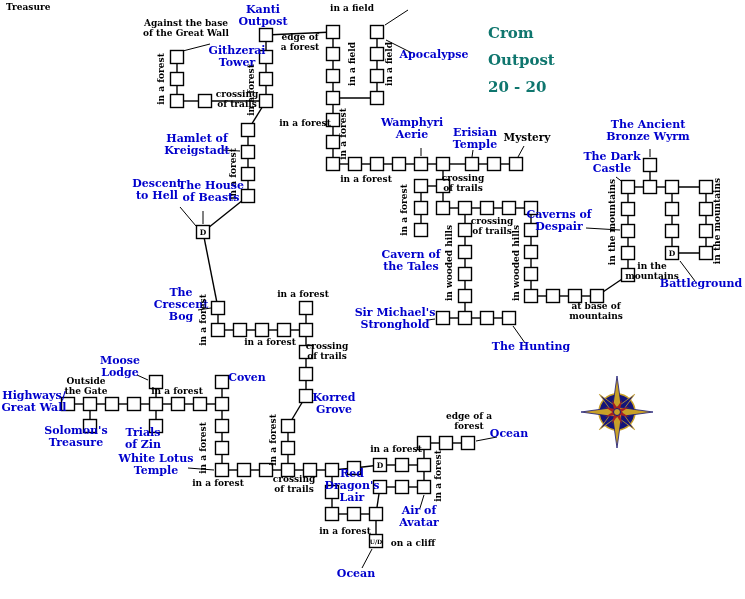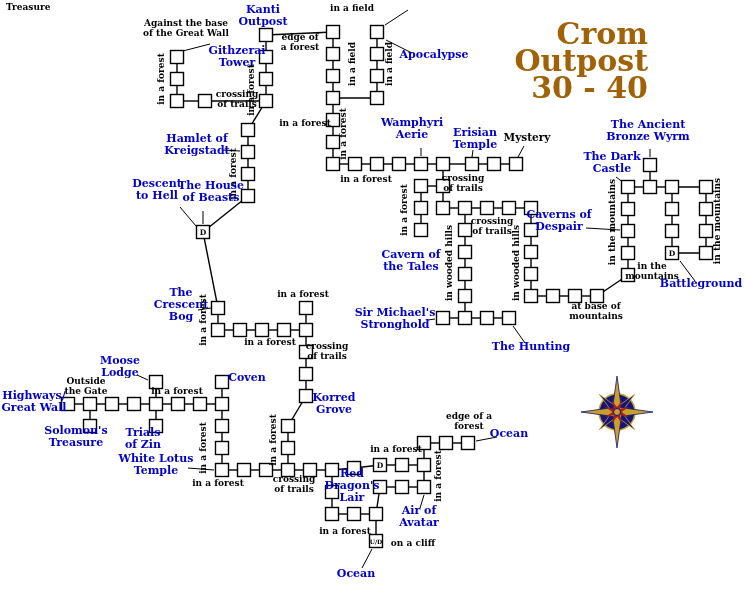--- a/index.html
+++ b/index.html
@@ -1,19 +1,19 @@
 <!DOCTYPE html>
 <html><head>
 <meta charset="utf-8">
 <style>
   html,body{margin:0;padding:0;background:#ffffff;}
   body{width:745px;height:599px;position:relative;overflow:hidden;font-family:"DejaVu Serif",serif;}
   .overview{position:absolute;top:2px;left:6px;font-size:9px;font-weight:bold;color:#000;}
-  .title{position:absolute;left:488px;top:20px;width:160px;text-align:right;font-weight:bold;
-         font-size:30px;line-height:27px;color:#a16207;}
+  .title{position:absolute;left:488px;top:20px;width:160px;text-align:left;font-weight:bold;
+         font-size:15px;line-height:27px;color:#0f766e;}
   #map-svg{position:absolute;left:0;top:0;}
   svg text{font-family:"DejaVu Serif",serif;}
 </style>
 </head>
 <body>
 
 <div class="overview">Treasure</div>
 
 <svg id="map-svg" width="745" height="599" viewBox="0 0 745 599">
     <line x1="177" y1="57" x2="177" y2="79" stroke="#000000" stroke-width="1.4"></line>
@@ -360,14 +360,14 @@
       <polygon points="604.9895660773533,416.9748846207462 616.0432914190873,409.69030116872176 617.9567085809127,414.30969883127824" fill="#a82020"></polygon>
       <polygon points="604.9895660773533,407.02511537925386 617.9567085809127,409.69030116872176 616.0432914190873,414.30969883127824" fill="#a82020"></polygon>
       <polygon points="612.0251153792539,399.9895660773533 619.3096988312782,411.04329141908727 614.6903011687218,412.95670858091273" fill="#a82020"></polygon>
       <circle cx="617" cy="412" r="3.5" fill="#c8a028" stroke="#14147a" stroke-width="1"></circle>
     </g>
   </svg>
 
 <div class="title">
   <div>Crom</div>
   <div>Outpost</div>
-  <div>30 - 40</div>
+  <div>20 - 20</div>
 </div>
 
 </body></html>

